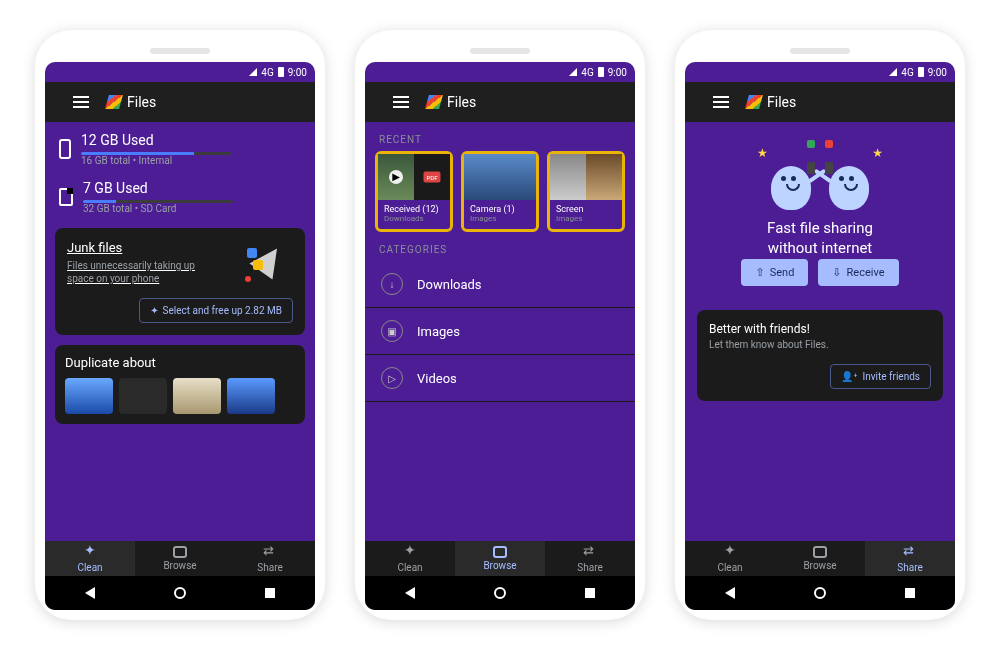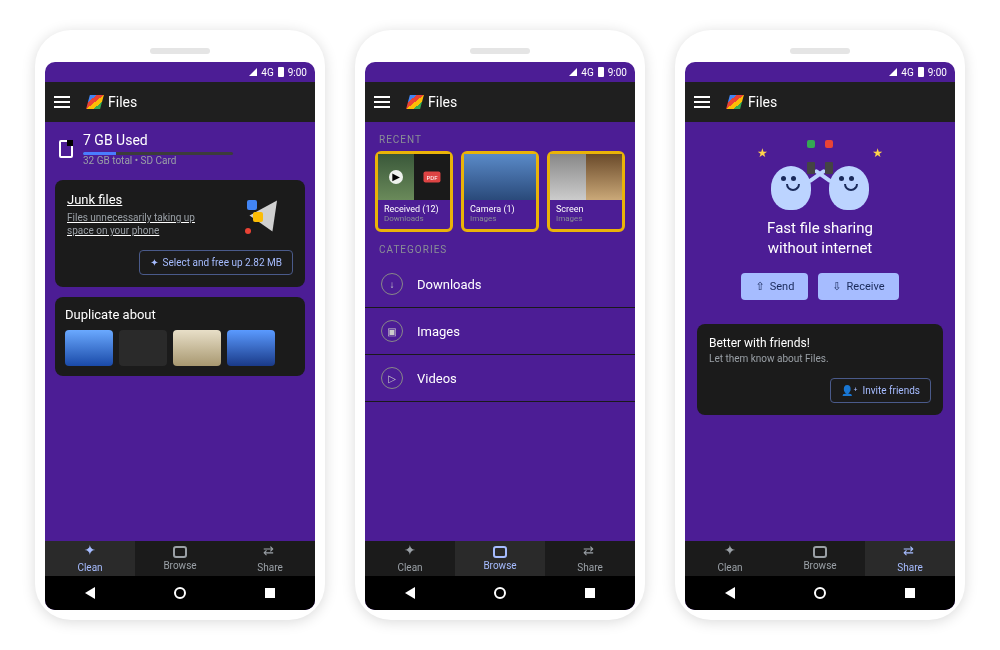--- a/index.html
+++ b/index.html
@@ -50,21 +50,21 @@
   }
   .signal-icon { display:inline-block; width:0;height:0;
     border-left:8px solid transparent; border-bottom:8px solid #fff; }
   .batt-icon { width:6px; height:10px; background:#fff; border-radius:1px; }
   
   .appbar {
     height: 40px;
     background: #1f1f1f;
     display: flex;
     align-items: center;
-    padding: 0 9px;
+    padding: 0 28px;
     gap: 18px;
   }
   .hamburger { width:16px; display:flex; flex-direction:column; gap:3px; }
   .hamburger span { height:2px; background:#fff; }
   .appbar-title-wrap { display:flex; align-items:center; gap:6px; }
   .logo {
     width:14px; height:14px;
     background: linear-gradient(135deg,#4285f4 0 25%,#ea4335 25% 50%,#fbbc05 50% 75%,#34a853 75%);
     transform: skewX(-15deg);
   }
@@ -167,21 +167,21 @@
   .buddy .arm{width:20px;height:4px;background:#bcd4ff;position:absolute;top:8px;border-radius:2px;}
   .buddy.l .arm{right:-16px;transform:rotate(-35deg);}
   .buddy.r .arm{left:-16px;transform:rotate(35deg);}
   .ph{width:8px;height:12px;background:#444;border-radius:1px;position:absolute;top:-4px;}
   .buddy.l .ph{right:-22px;}
   .buddy.r .ph{left:-22px;}
   .star{color:#ffd54a;position:absolute;font-size:12px;}
   .star.s1{left:58px;top:4px;} .star.s2{right:58px;top:4px;}
   .chip{width:8px;height:8px;position:absolute;top:-2px;border-radius:2px;}
   .chip.c1{left:108px;background:#34a853;} .chip.c2{left:126px;background:#ea4335;}
-  .hero-text { font-size:15px; line-height:1.35; margin-bottom:14px; }
+  .hero-text { font-size:15px; line-height:1.35; }
   .hero-btns { display:flex; justify-content:center; gap:10px; }
   .hero-btn {
     background:#a6bcff; color:#1a2a5a; border-radius:4px; padding:7px 14px;
     font-size:11px; display:flex; align-items:center; gap:5px;
   }
   .share-card { margin:10px 12px; background:#1b1b1b; border-radius:8px; padding:12px; }
   .share-card-title { font-size:12px; }
   .share-card-sub { font-size:10px; color:#9aa0a6; margin-top:3px; }
   .invite-btn {
     margin-top:14px; float:right; border:1px solid #4a5a8a; color:#a6bcff;
@@ -206,20 +206,30 @@
           <span></span>
           <span></span>
         </div>
       <div class="appbar-title-wrap">
         <div class="logo"></div>
         <div class="appbar-title">Files</div>
       </div>
     </div>
 
     <div class="content">
+      <div class="storage-row">
+        <div class="storage-icon phone-ic"></div>
+        <div style="flex:1">
+          <div class="storage-title">12 GB Used</div>
+          <div class="progress">
+              <div class="progress-fill" style="width:75%"></div>
+            </div>
+          <div class="storage-sub">16 GB total • Internal</div>
+        </div>
+      </div>
       <div class="storage-row">
         <div class="storage-icon sd-ic"></div>
         <div style="flex:1">
           <div class="storage-title">7 GB Used</div>
           <div class="progress">
               <div class="progress-fill" style="width:22%"></div>
             </div>
           <div class="storage-sub">32 GB total • SD Card</div>
         </div>
       </div>

